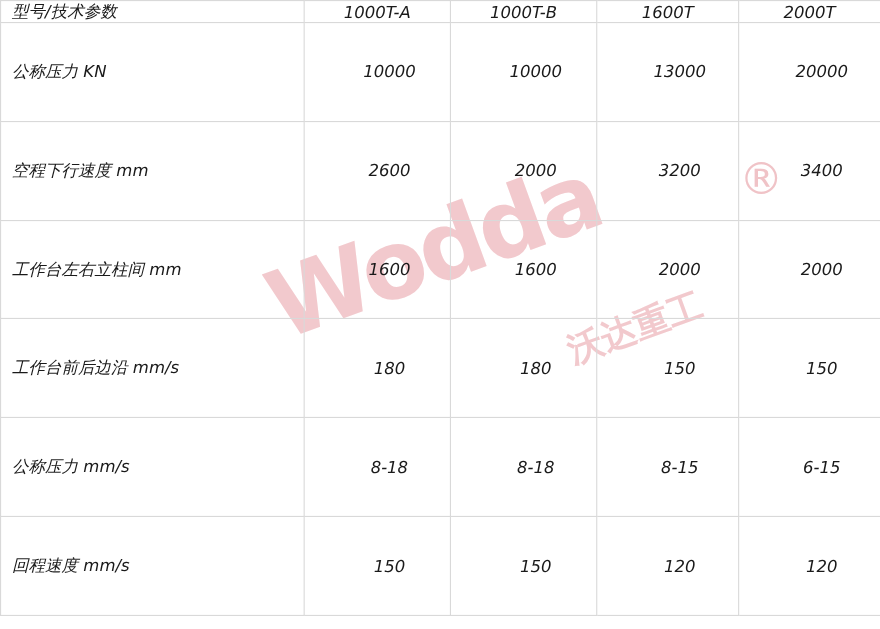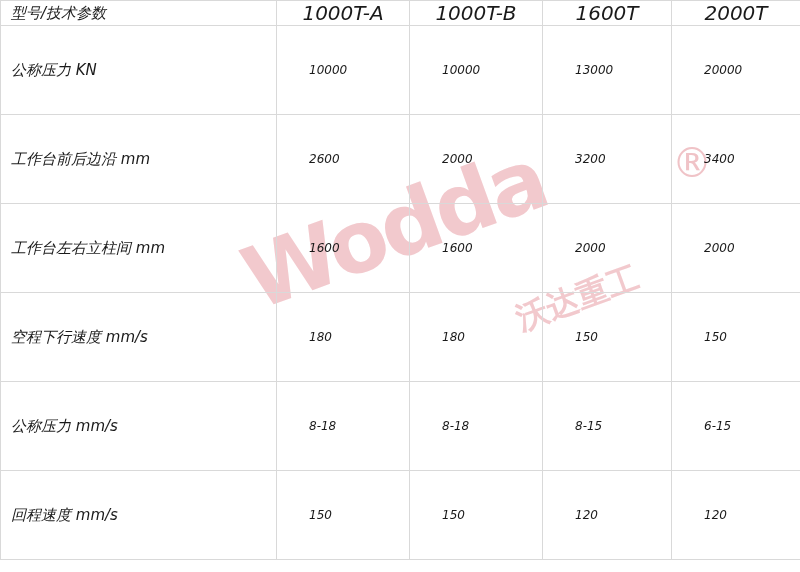--- a/index.html
+++ b/index.html
@@ -83,26 +83,26 @@
   }
   table.spec th.head-label,
   table.spec td.row-label {
     text-align: left;
     font-family: "DejaVu Sans", sans-serif;
     font-size: 15px;
   }
   table.spec th.head-col {
     text-align: center;
     font-family: "DejaVu Sans", sans-serif;
-    font-size: 20px;
+    font-size: 15px;
   }
   table.spec td.val {
-    text-align: left;
+    text-align: center;
     font-family: "DejaVu Sans", sans-serif;
-    font-size: 12px;
+    font-size: 15px;
     padding-left: 32px;
   }
   col.c0 { width: 276px; }
   col.c1 { width: 133px; }
   col.c2 { width: 133px; }
   col.c3 { width: 129px; }
   col.c4 { width: 129px; }
 </style>
 </head>
 <body>
@@ -134,35 +134,35 @@
     </thead>
     <tbody>
       <tr>
         <td class="row-label">公称压力 KN</td>
         <td class="val">10000</td>
         <td class="val">10000</td>
         <td class="val">13000</td>
         <td class="val">20000</td>
       </tr>
       <tr>
-        <td class="row-label">工作台前后边沿 mm</td>
+        <td class="row-label">空程下行速度 mm</td>
         <td class="val">2600</td>
         <td class="val">2000</td>
         <td class="val">3200</td>
         <td class="val">3400</td>
       </tr>
       <tr>
         <td class="row-label">工作台左右立柱间 mm</td>
         <td class="val">1600</td>
         <td class="val">1600</td>
         <td class="val">2000</td>
         <td class="val">2000</td>
       </tr>
       <tr>
-        <td class="row-label">空程下行速度 mm/s</td>
+        <td class="row-label">工作台前后边沿 mm/s</td>
         <td class="val">180</td>
         <td class="val">180</td>
         <td class="val">150</td>
         <td class="val">150</td>
       </tr>
       <tr>
         <td class="row-label">公称压力 mm/s</td>
         <td class="val">8-18</td>
         <td class="val">8-18</td>
         <td class="val">8-15</td>

